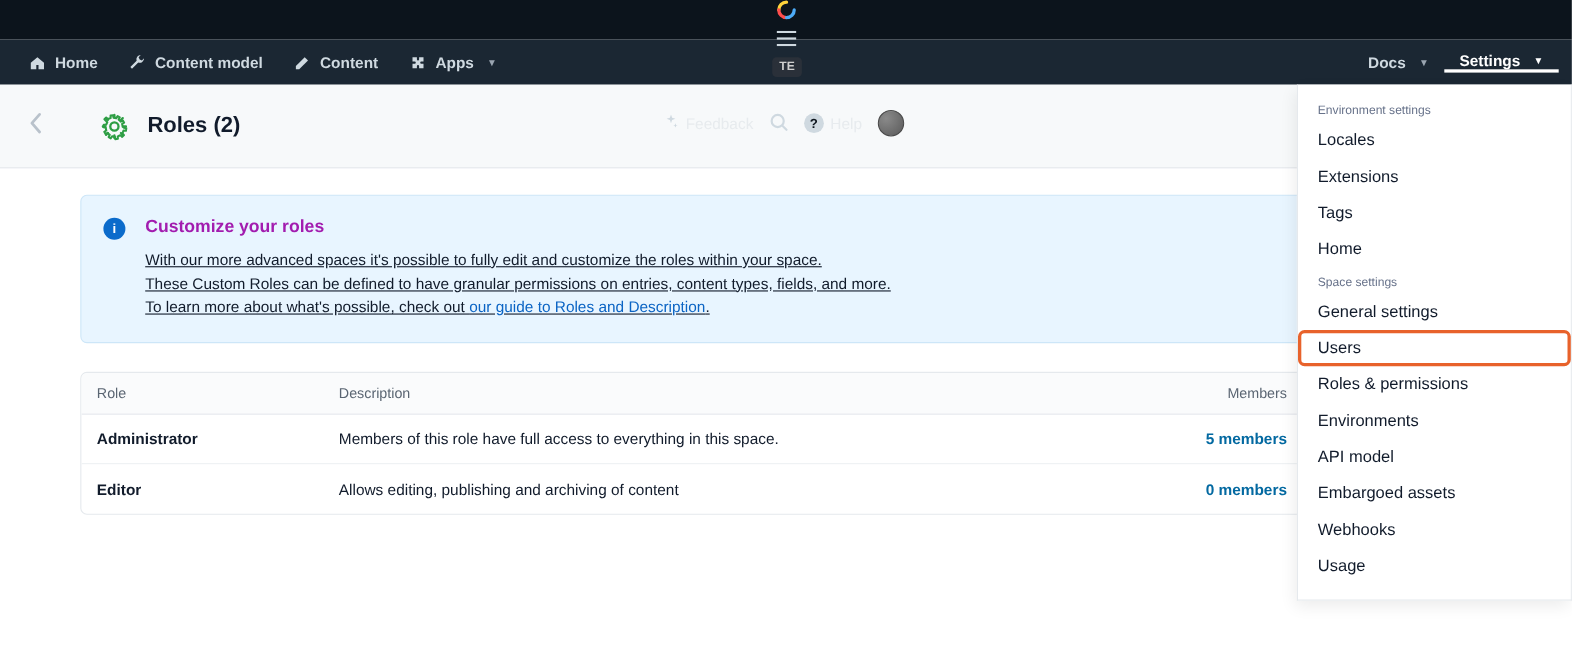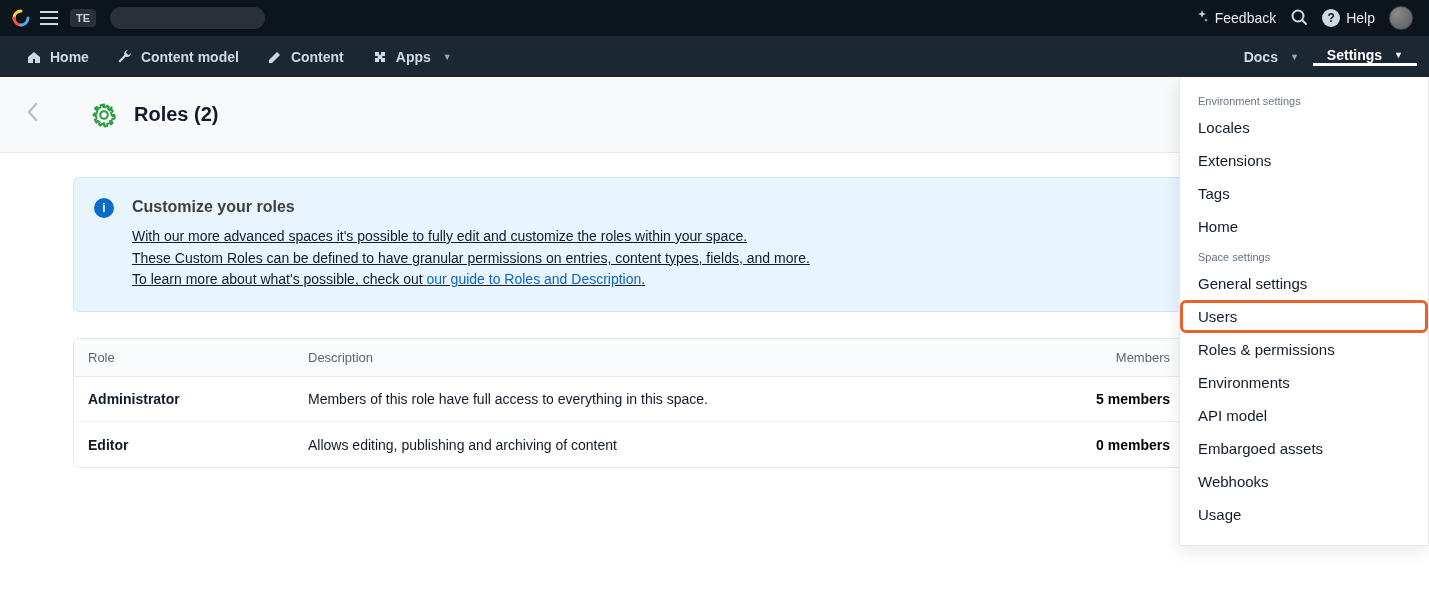--- a/index.html
+++ b/index.html
@@ -16,20 +16,21 @@
 
   
   .topbar {
     height: 36px;
     background: #0c141c;
     display: flex;
     align-items: center;
     padding: 0 12px;
     color: #cfd9e0;
     gap: 10px;
+    flex-direction: column;
   }
   .logo {
     width: 18px; height: 18px;
     display: flex; align-items: center; justify-content: center;
   }
   .hamburger-icon svg, .logo svg { display: block; }
   .org-pill {
     background: #2a3039;
     color: #cfcfcf;
     font-size: 11px;
@@ -124,21 +125,21 @@
   .banner-icon {
     position: absolute;
     left: 20px; top: 20px;
     width: 20px; height: 20px;
     background: #0b6bcb;
     border-radius: 50%;
     color: #fff;
     display: flex; align-items: center; justify-content: center;
     font-size: 12px; font-weight: 900;
   }
-  .banner-title { font-weight: 700; font-size: 16px; margin-bottom: 10px; color: #404040; }
+  .banner-title { font-weight: 700; font-size: 16px; margin-bottom: 10px; color: #a21caf; }
   .banner-body { font-size: 14px; line-height: 1.55; color: #111b2b; text-decoration: underline; }
   .banner-body a { color: #0b64c4; text-decoration: none; }
 
   
   .table {
     border: 1px solid #e5e9ed;
     border-radius: 6px;
     overflow: hidden;
   }
   .thead, .trow {
@@ -155,21 +156,21 @@
     border-bottom: 1px solid #e5e9ed;
   }
   .thead .th-members { text-align: right; }
   .trow {
     height: 45px;
     border-bottom: 1px solid #eef1f3;
     font-size: 14px;
   }
   .trow:last-child { border-bottom: none; }
   .trow .role-name { font-weight: 700; }
-  .trow .members { text-align: right; color: #000000; font-weight: 600; cursor: pointer; }
+  .trow .members { text-align: right; color: #0369a1; font-weight: 600; cursor: pointer; }
 
   
   .dropdown {
     position: absolute;
     top: 77px;
     right: 0;
     width: 250px;
     background: #fff;
     border: 1px solid #e5e9ed;
     border-top: none;

